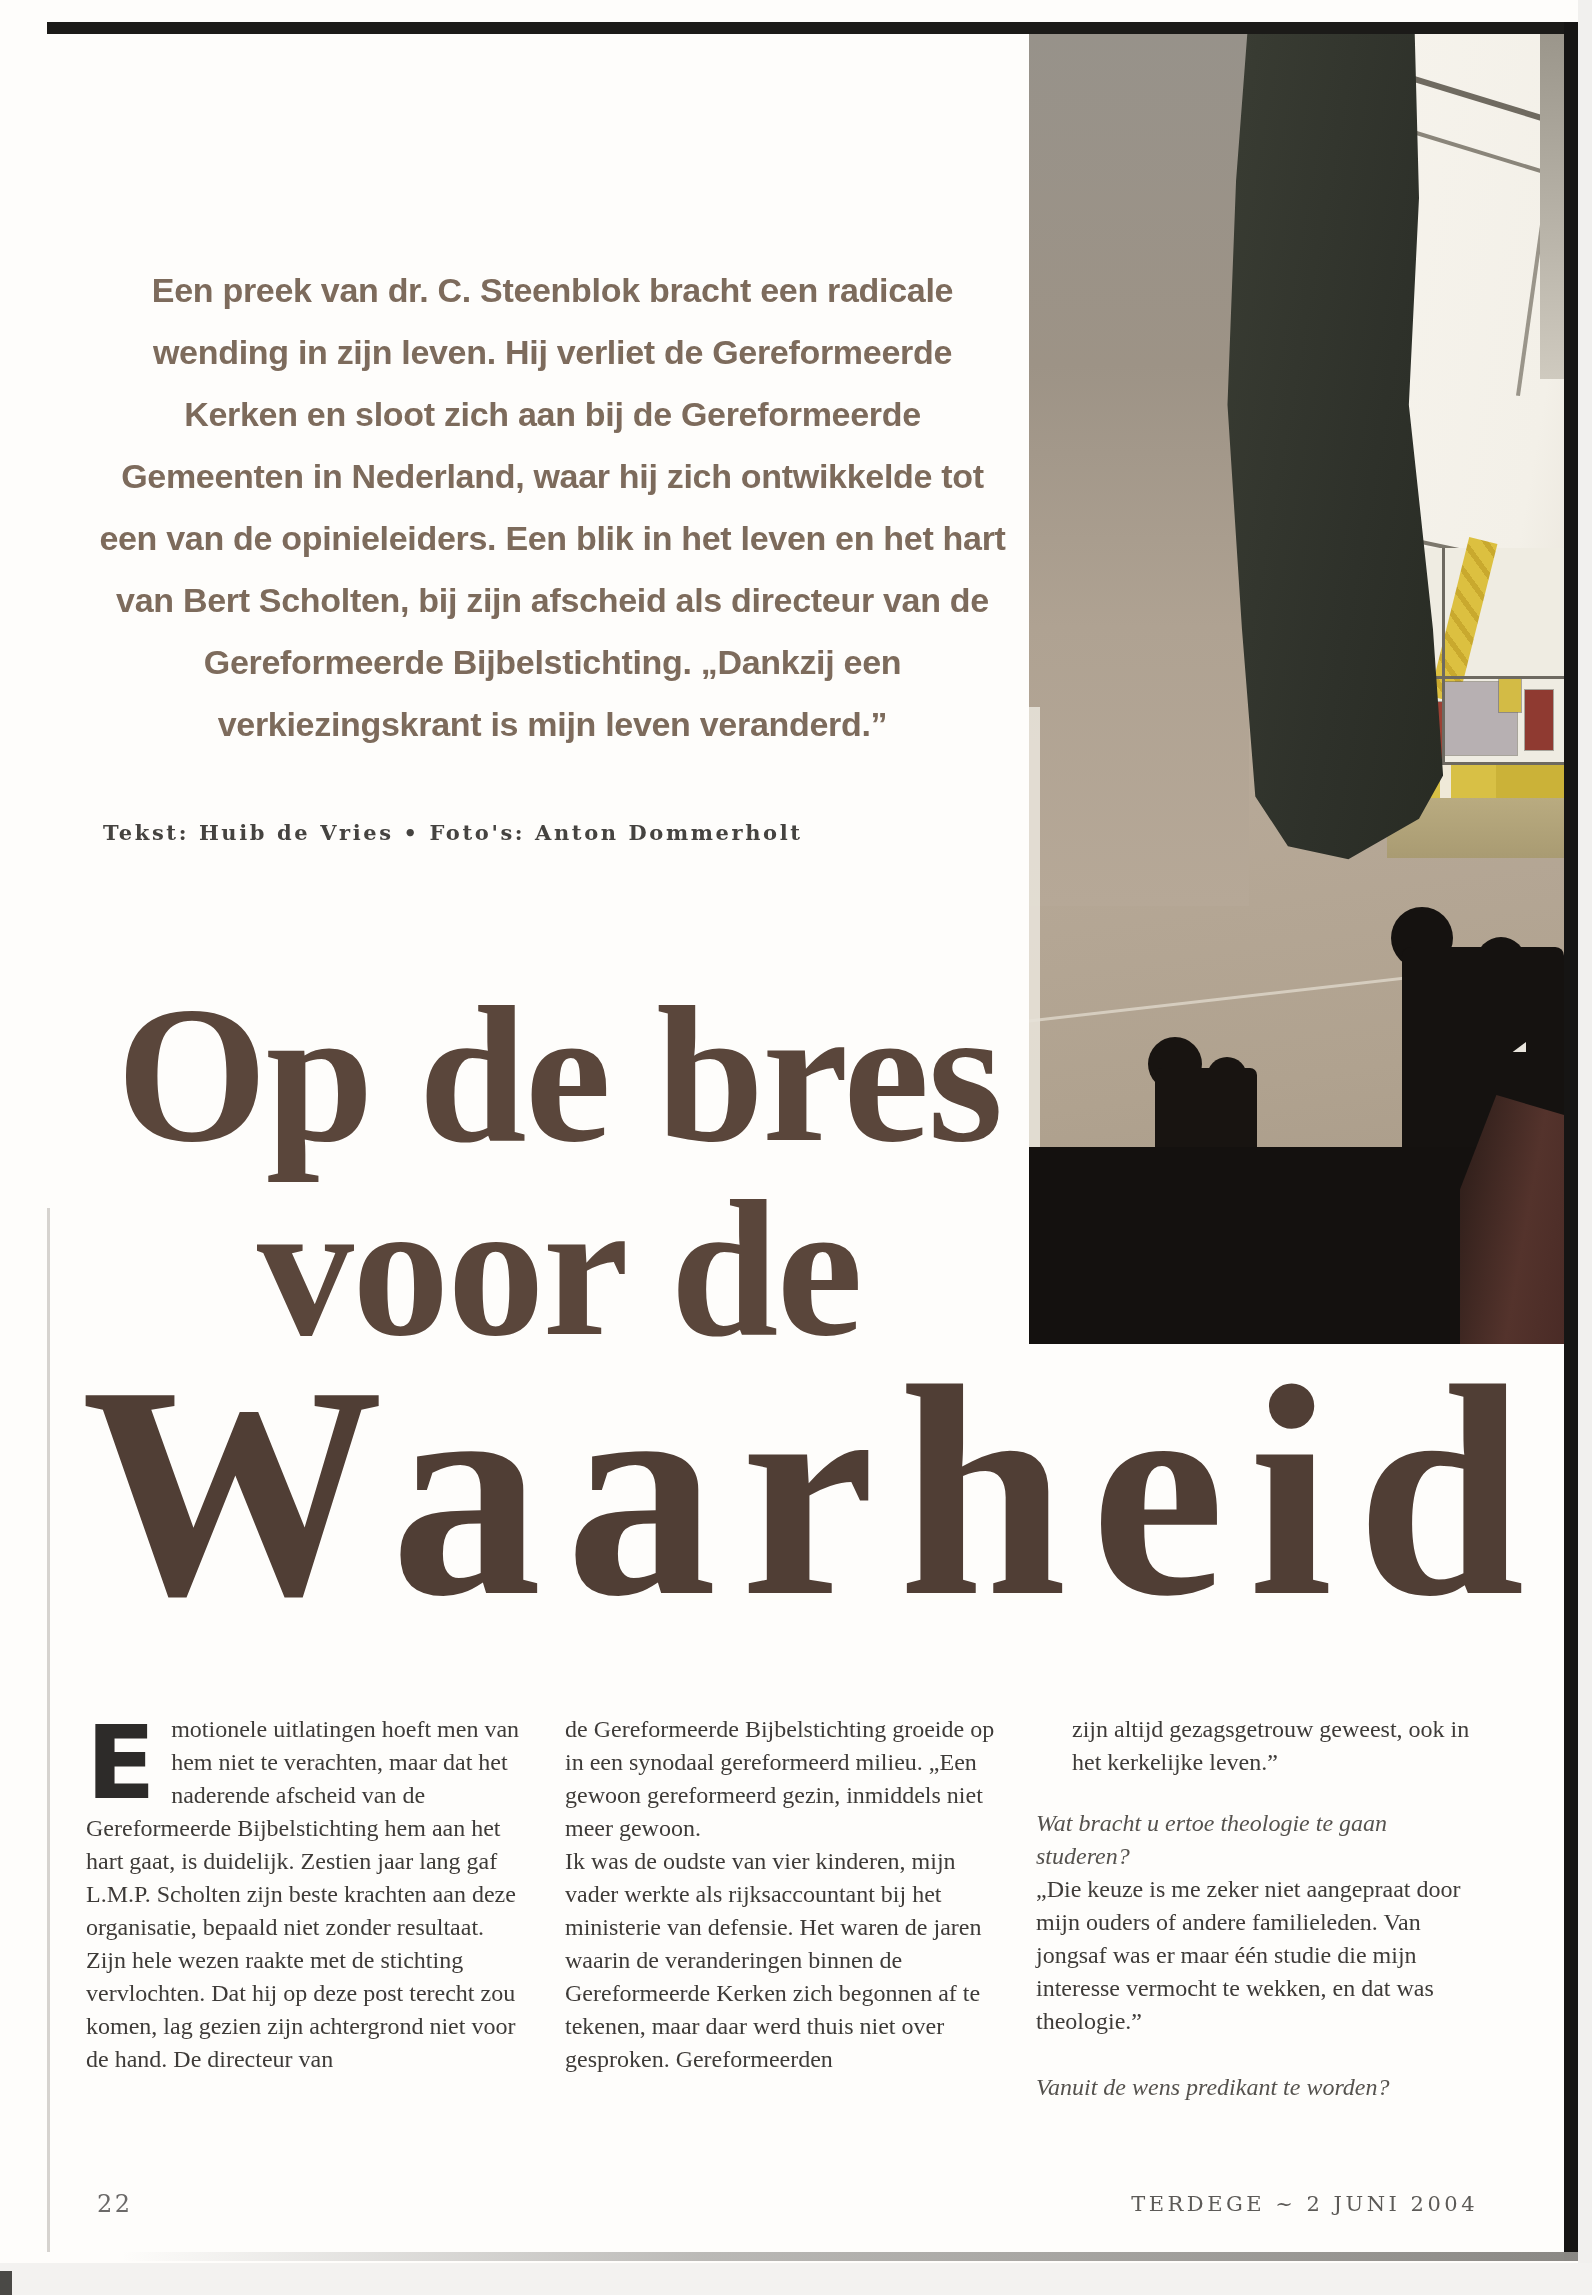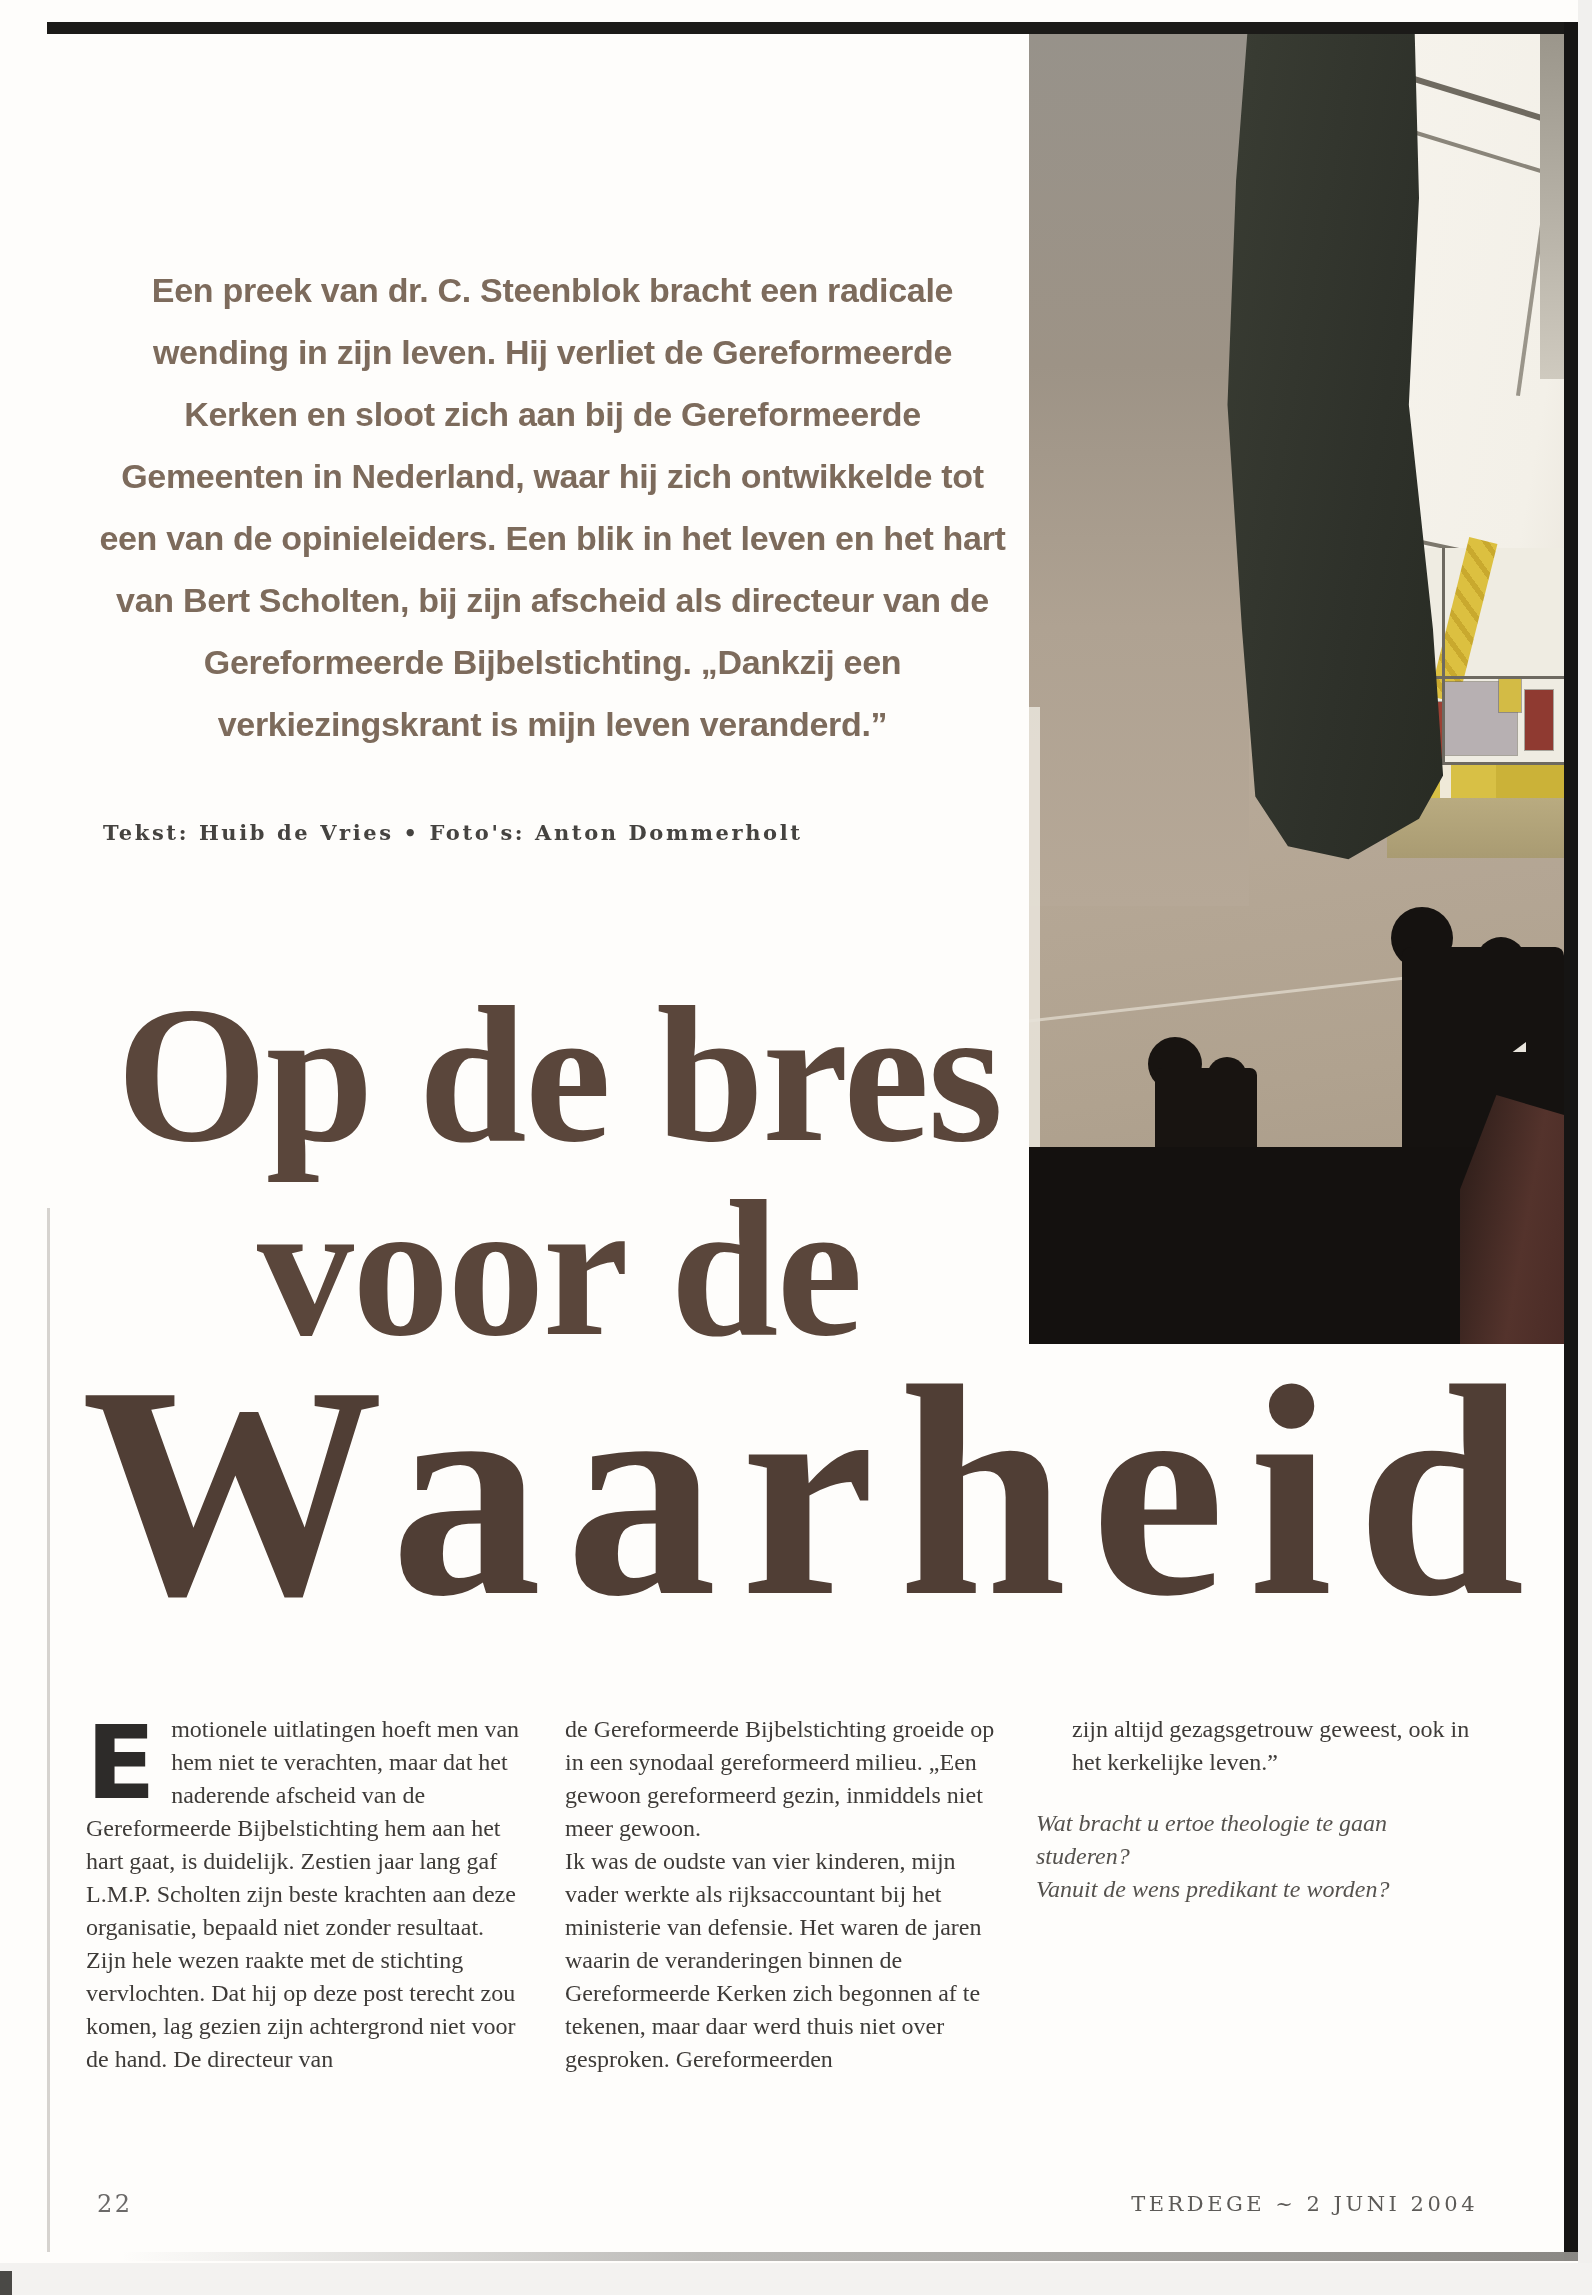--- a/index.html
+++ b/index.html
@@ -166,20 +166,21 @@
   </div>
 
   <div class="col col2">
     <p>de Gereformeerde Bijbelstichting groeide op in een synodaal gereformeerd milieu. „Een gewoon gereformeerd gezin, inmiddels niet meer gewoon.</p>
     <p>Ik was de oudste van vier kinderen, mijn vader werkte als rijksaccountant bij het ministerie van defensie. Het waren de jaren waarin de veranderingen binnen de Gereformeerde Kerken zich begonnen af te tekenen, maar daar werd thuis niet over gesproken. Gereformeerden</p>
   </div>
 
   <div class="col col3">
     <p class="gap-after">zijn altijd gezagsgetrouw geweest, ook in het kerkelijke leven.”</p>
     <p class="question">Wat bracht u ertoe theologie te gaan studeren?</p>
+    <p class="gap-after-lg">„Die keuze is me zeker niet aangepraat door mijn ouders of andere familieleden. Van jongsaf was er maar één studie die mijn interesse vermocht te wekken, en dat was theologie.”</p>
     <p class="question">Vanuit de wens predikant te worden?</p>
   </div>
 
   <div class="footer-left">22</div>
   <div class="footer-right">TERDEGE ~ 2 JUNI 2004</div>
 
 </div>
 
 
 </body></html>

